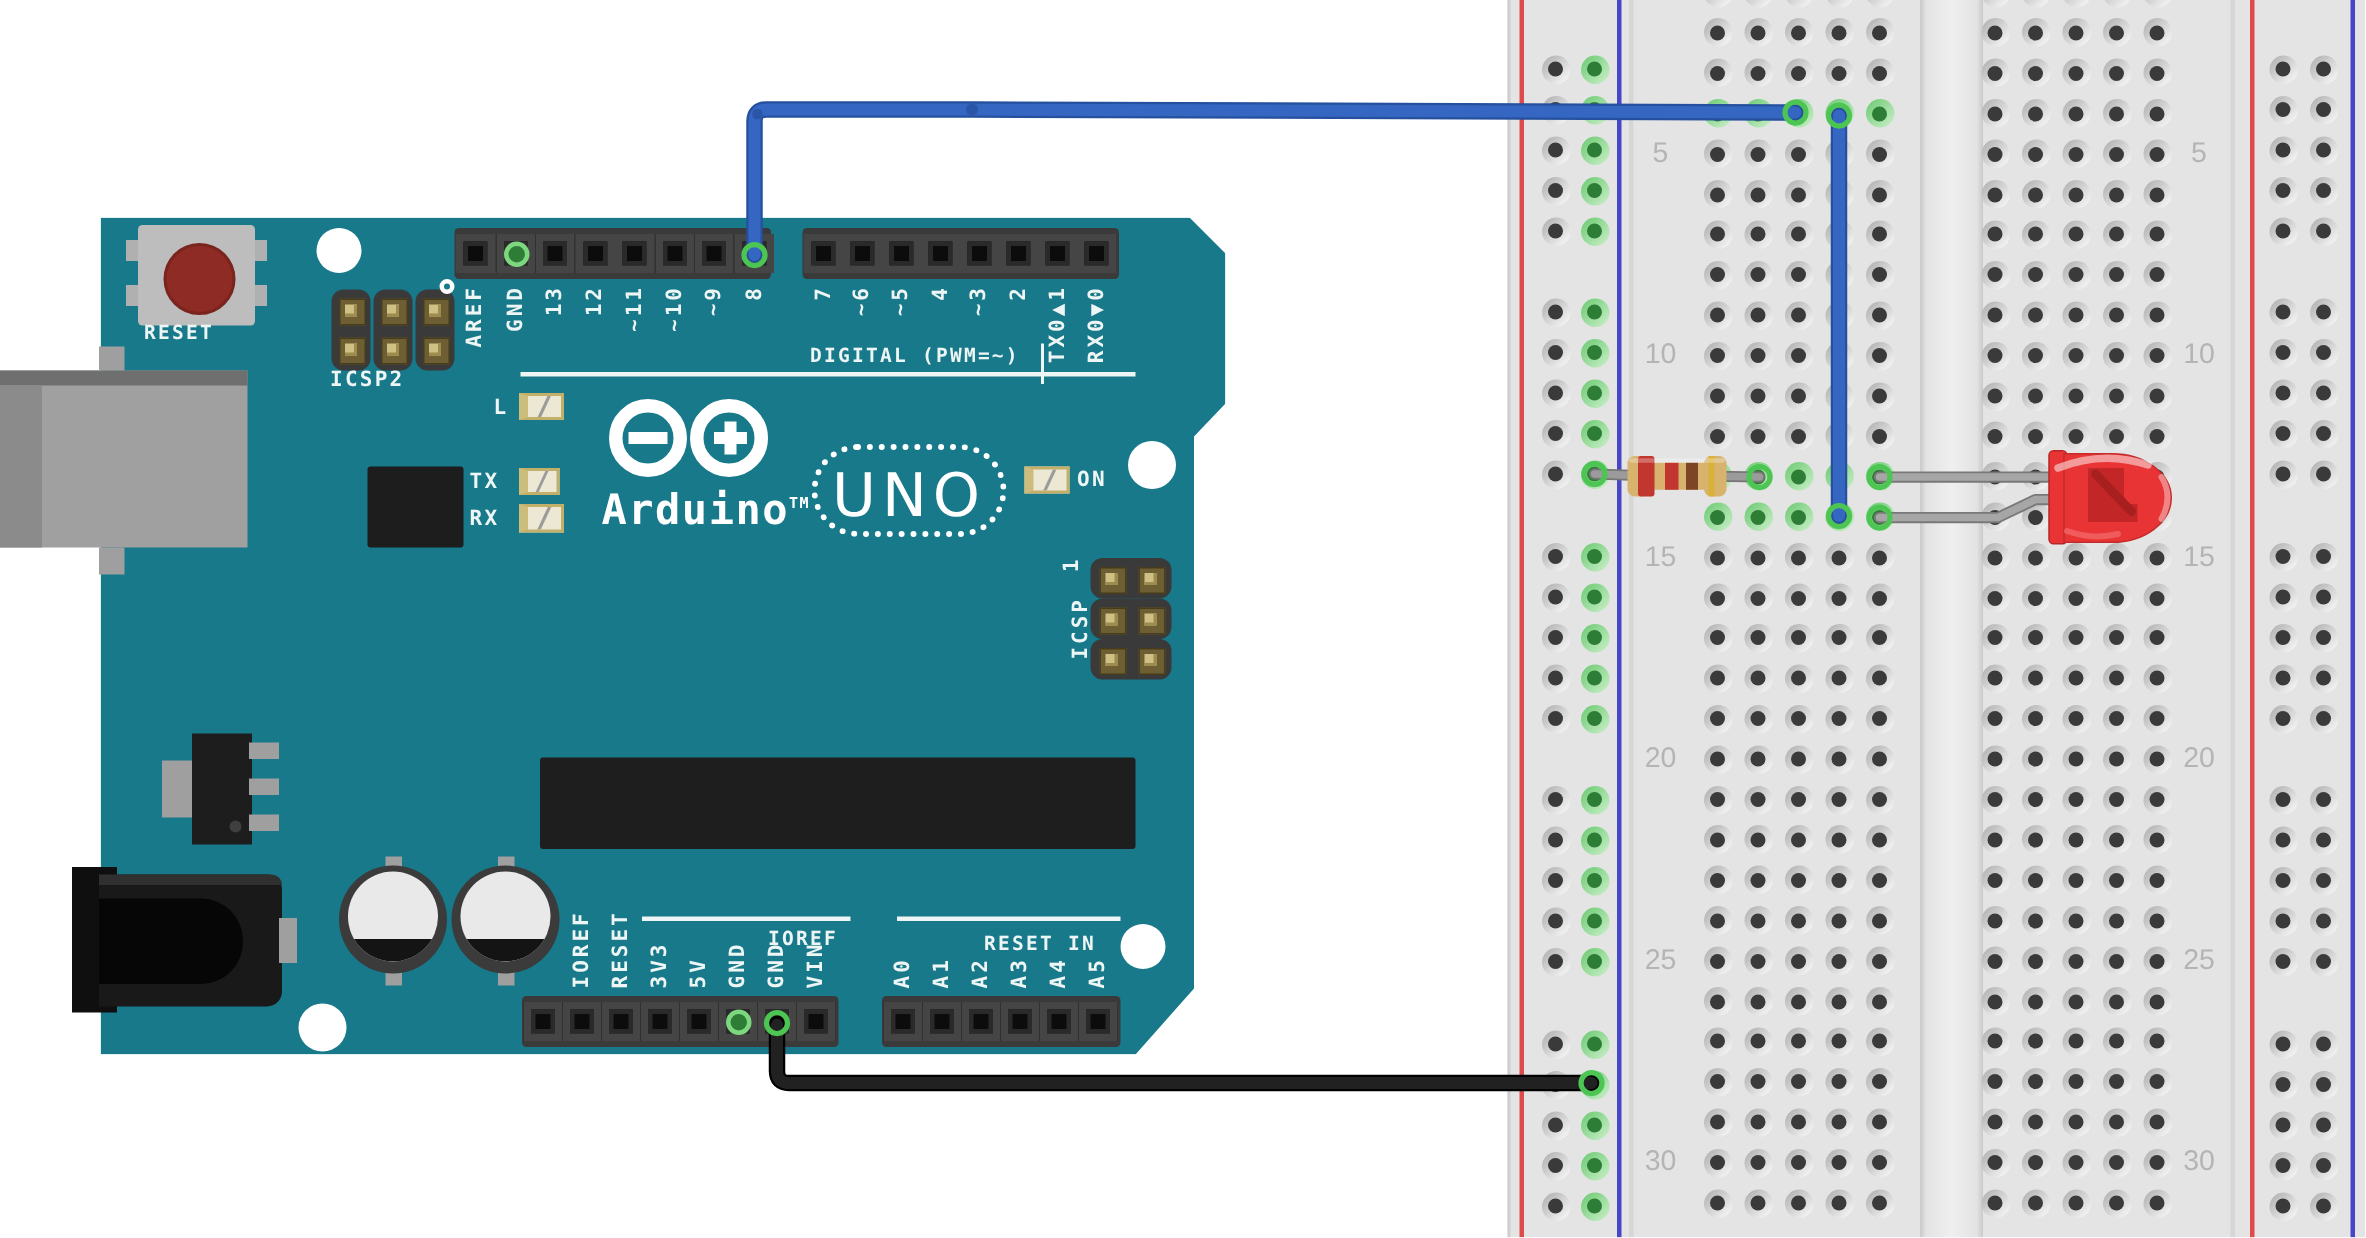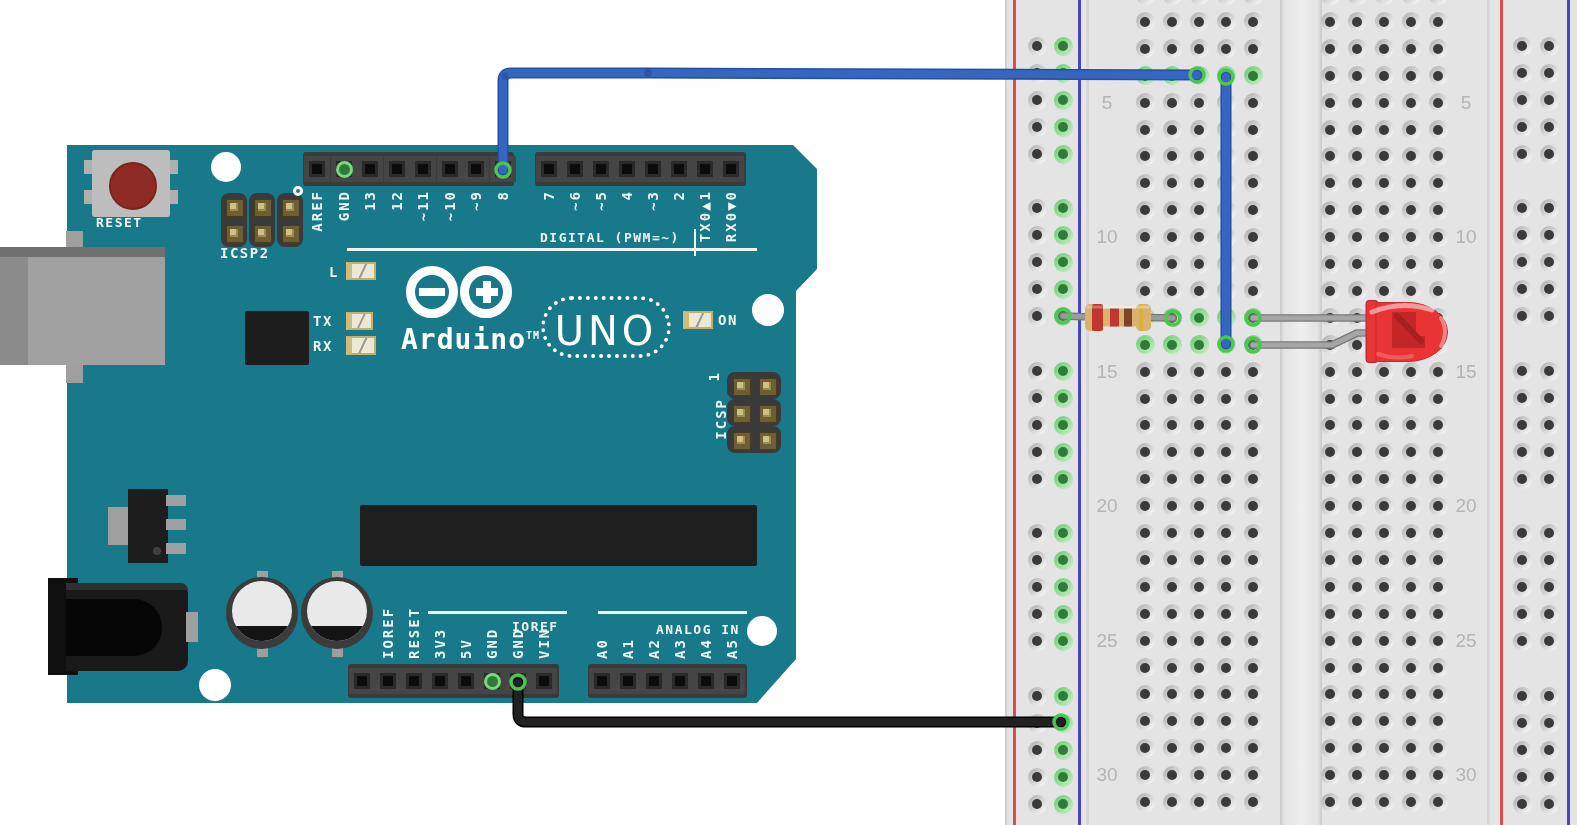--- a/index.html
+++ b/index.html
@@ -1365,21 +1365,21 @@
   <div class="smdled" style="left:346px;top:336px;width:30px;height:19px;"></div>
   <div class="smdled" style="left:683px;top:311px;width:30px;height:18px;"></div>
   <div class="sk" style="left:718px;top:312px;">ON</div>
 
   <div class="sk-line" style="left:347px;top:248px;width:410px;height:3px;"></div>
   <div class="sk" style="left:540px;top:230px;font-size:13px;">DIGITAL (PWM=~)</div>
   <div class="sk-line" style="left:694px;top:229px;width:2px;height:27px;"></div>
   <div class="sk-line" style="left:428px;top:611px;width:139px;height:3px;"></div>
   <div class="sk" style="left:512px;top:619px;font-size:13px;">IOREF</div>
   <div class="sk-line" style="left:598px;top:611px;width:149px;height:3px;"></div>
-  <div class="sk" style="left:656px;top:622px;font-size:13px;">ANALOG IN</div>
+  <div class="sk" style="left:656px;top:622px;font-size:13px;">RESET IN</div>
 
   <div class="ring-logo" style="left:406px;top:266px;"></div>
   <div class="ring-logo" style="left:460px;top:266px;"></div>
   <div class="wbar" style="left:419px;top:288px;width:26px;height:8px;"></div>
   <div class="wbar" style="left:476px;top:288px;width:22px;height:8px;"></div>
   <div class="wbar" style="left:483px;top:281px;width:8px;height:22px;"></div>
   <div id="uno-oval" style="left:541px;top:261px;">
     <span id="uno-text">UNO</span>
   </div>
   <div id="brand" style="left:401px;top:323px;">

